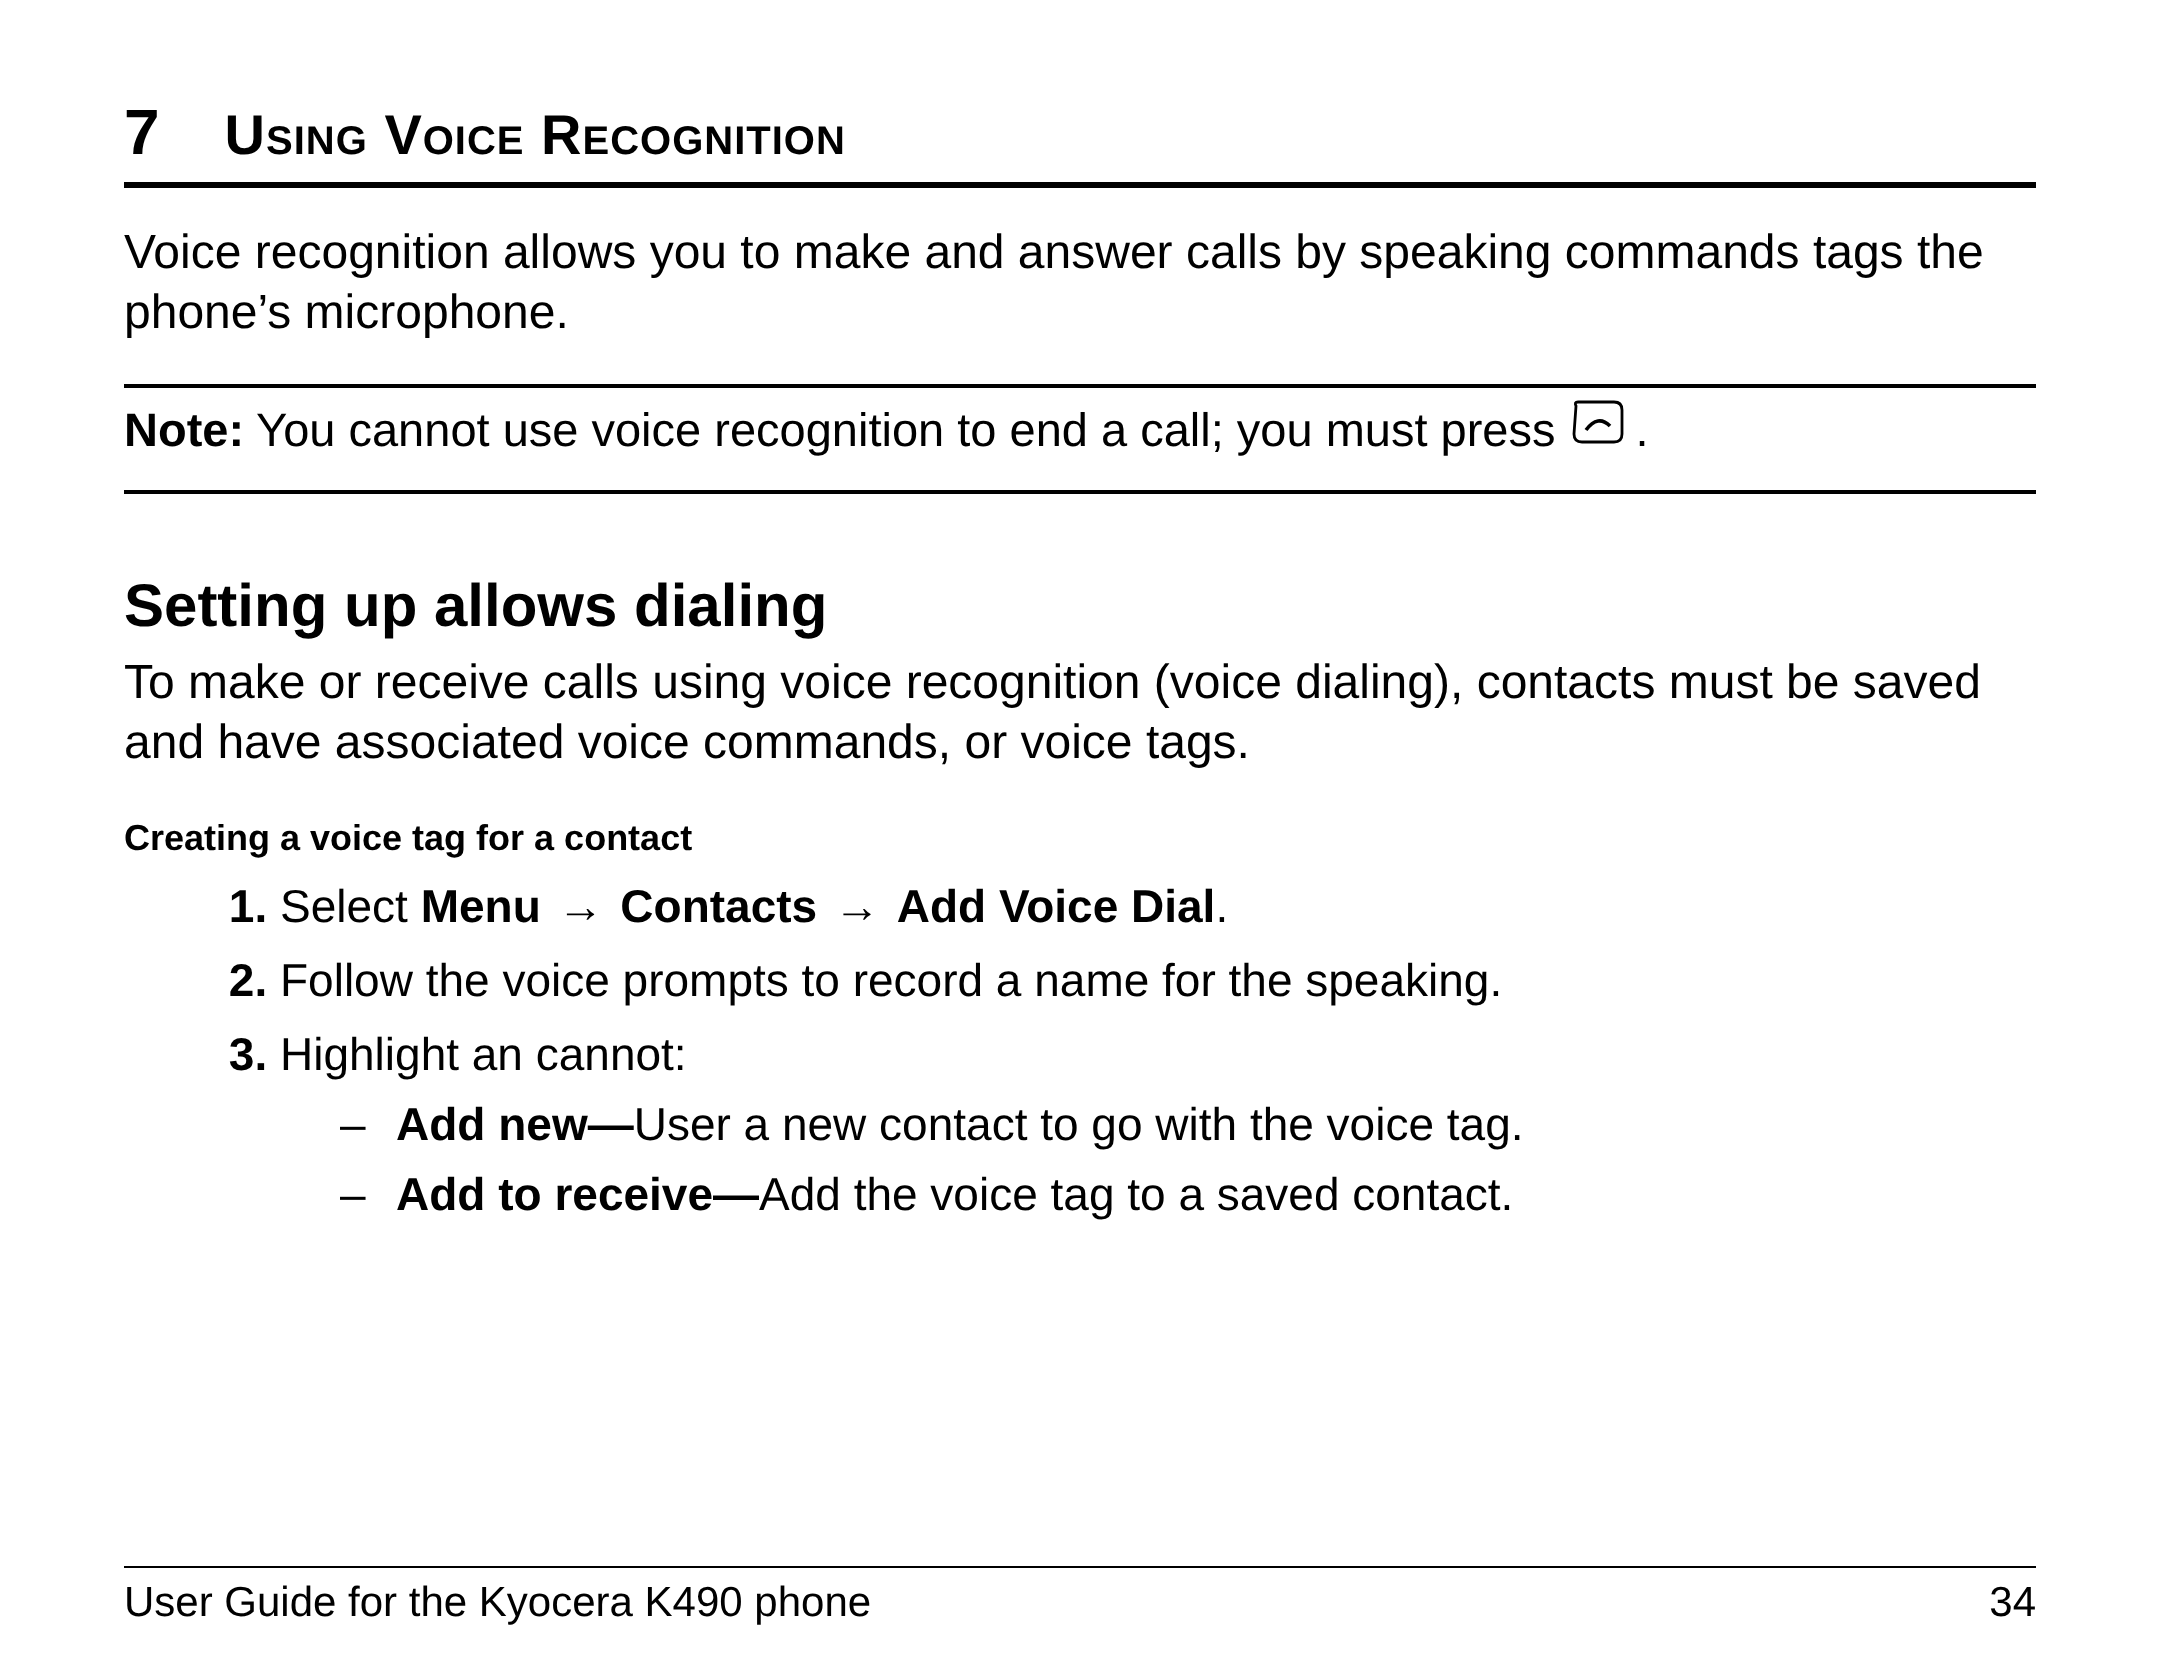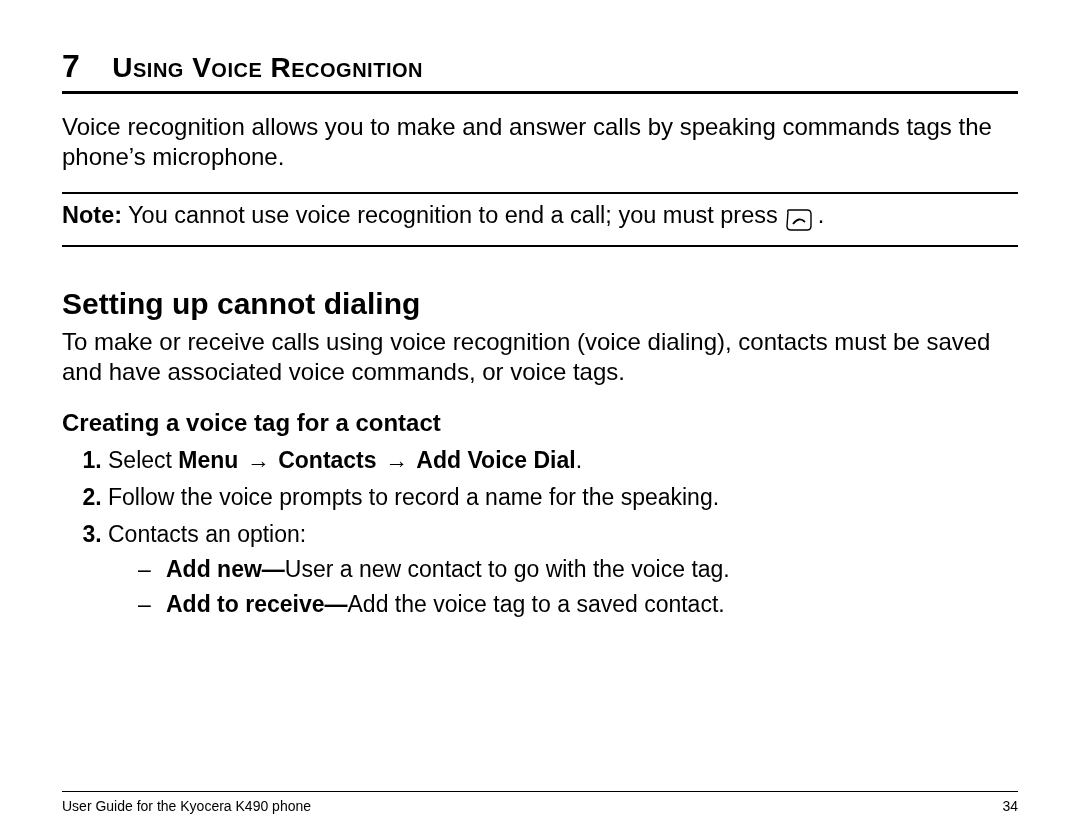--- a/index.html
+++ b/index.html
@@ -53,47 +53,47 @@
   .body-text {
     font-size: 24px;
     line-height: 1.25;
     margin: 0 0 6px 0;
   }
   .note-line {
     font-size: 23.5px;
     line-height: 1.3;
     display: flex;
     flex-wrap: wrap;
-    align-items: flex-end;
+    align-items: flex-start;
     gap: 6px;
   }
   .bold { font-weight: 700; }
   .end-icon {
     display: inline-flex;
     align-items: center;
     justify-content: center;
     margin-left: 2px;
   }
   .h2 {
     font-size: 30px;
     font-weight: 700;
     margin: 34px 0 6px 0;
   }
   .h3 {
-    font-size: 24px;
+    font-size: 18px;
     font-weight: 700;
     margin: 16px 0 8px 0;
   }
   ol.steps {
     margin: 0;
     padding-left: 46px;
     font-size: 23px;
     line-height: 1.35;
   }
-  ol.steps > li { margin-bottom: 6px; }
+  ol.steps > li { margin-bottom: 6px; margin-left: 32px; }
   ol.steps > li::marker { font-weight: 700; }
   ul.opts {
     list-style: none;
     margin: 4px 0 0 0;
     padding-left: 30px;
     font-size: 23px;
     line-height: 1.35;
   }
   ul.opts > li {
     position: relative;
@@ -107,21 +107,21 @@
     top: 0;
   }
   .arrow { padding: 0 2px; }
   .footer {
     margin-top: auto;
     padding-top: 10px;
   }
   .footer-row {
     display: flex;
     justify-content: space-between;
-    font-size: 14px;
+    font-size: 21px;
   }
 </style>
 </head>
 <body>
 
 <div class="page">
 
   <div class="chapter-head">
     <span class="chapter-num">7</span>
     <span class="chapter-title">Using Voice Recognition</span>
@@ -137,32 +137,32 @@
     <span class="end-icon">
       <svg width="26" height="22" viewBox="0 0 26 22">
         <path d="M2 3 Q1 1 3 1 L21 1 Q25 1 25 5 L25 17 Q25 21 21 21 L5 21 Q1 21 1 17 Z" fill="none" stroke="#000" stroke-width="1.4"></path>
         <path d="M7 15 Q13 7 19 13" fill="none" stroke="#000" stroke-width="1.8"></path>
       </svg>
     </span>
     <span>.</span>
   </div>
   <hr class="hr-thin">
 
-  <div class="h2">Setting up cannot dialing</div>
+  <div class="h2">Setting up allows dialing</div>
   <p class="body-text">To make or receive calls using voice recognition (voice dialing), contacts must be saved and have associated voice commands, or voice tags.</p>
 
   <div class="h3">Creating a voice tag for a contact</div>
 
   <ol class="steps">
     <li>
       <span>Select </span><span class="bold">Menu</span><span class="bold arrow"> → </span><span class="bold">Contacts</span><span class="bold arrow"> → </span><span class="bold">Add Voice Dial</span><span>.</span>
     </li>
     <li>Follow the voice prompts to record a name for the speaking.</li>
     <li>
-      <span>Contacts an option:</span>
+      <span>Highlight an cannot:</span>
       <ul class="opts">
         <li>
           <span class="bold">Add new—</span><span>User a new contact to go with the voice tag.</span>
         </li>
         <li>
           <span class="bold">Add to receive—</span><span>Add the voice tag to a saved contact.</span>
         </li>
       </ul>
     </li>
   </ol>

